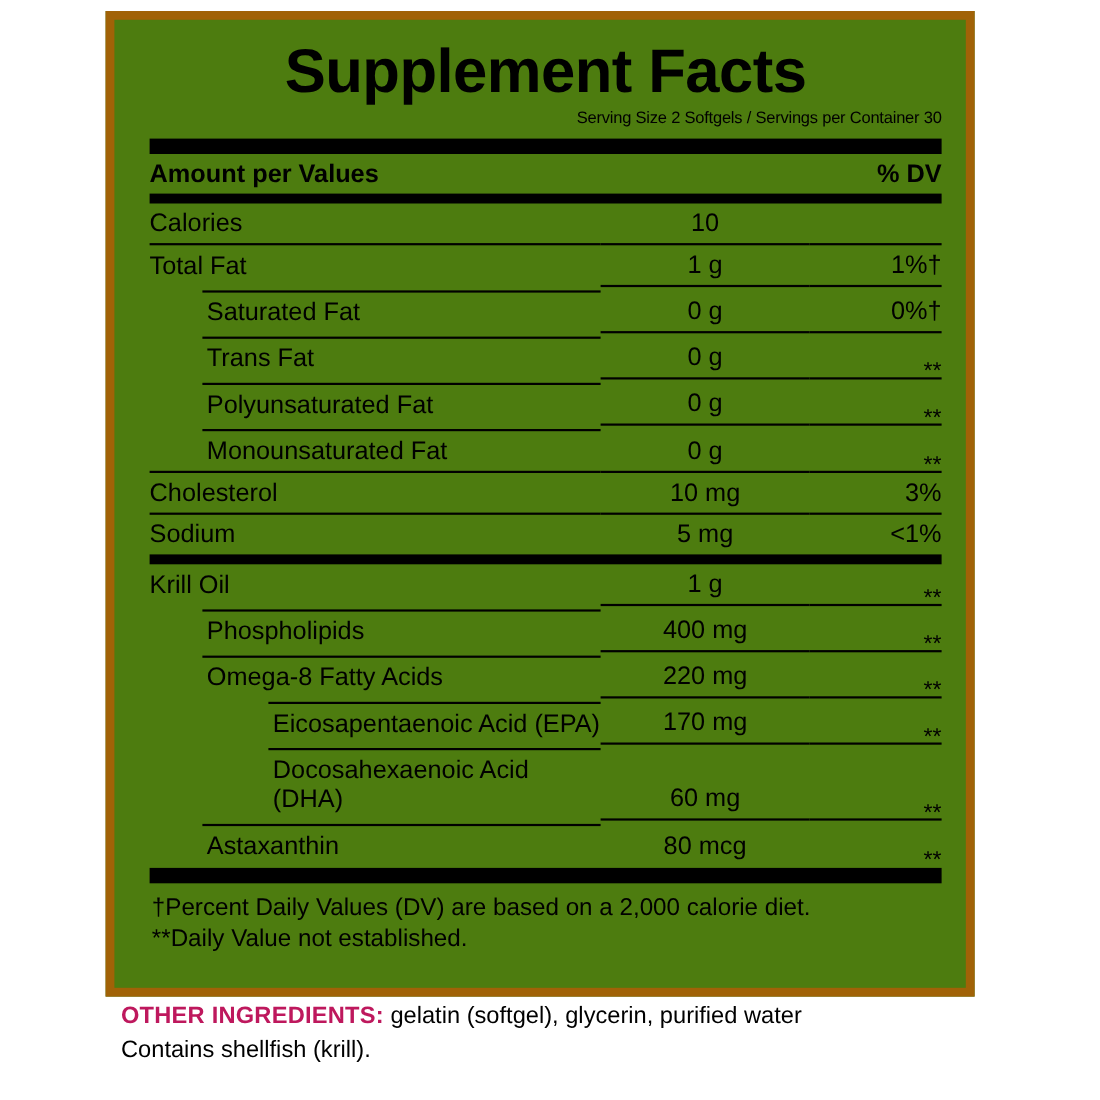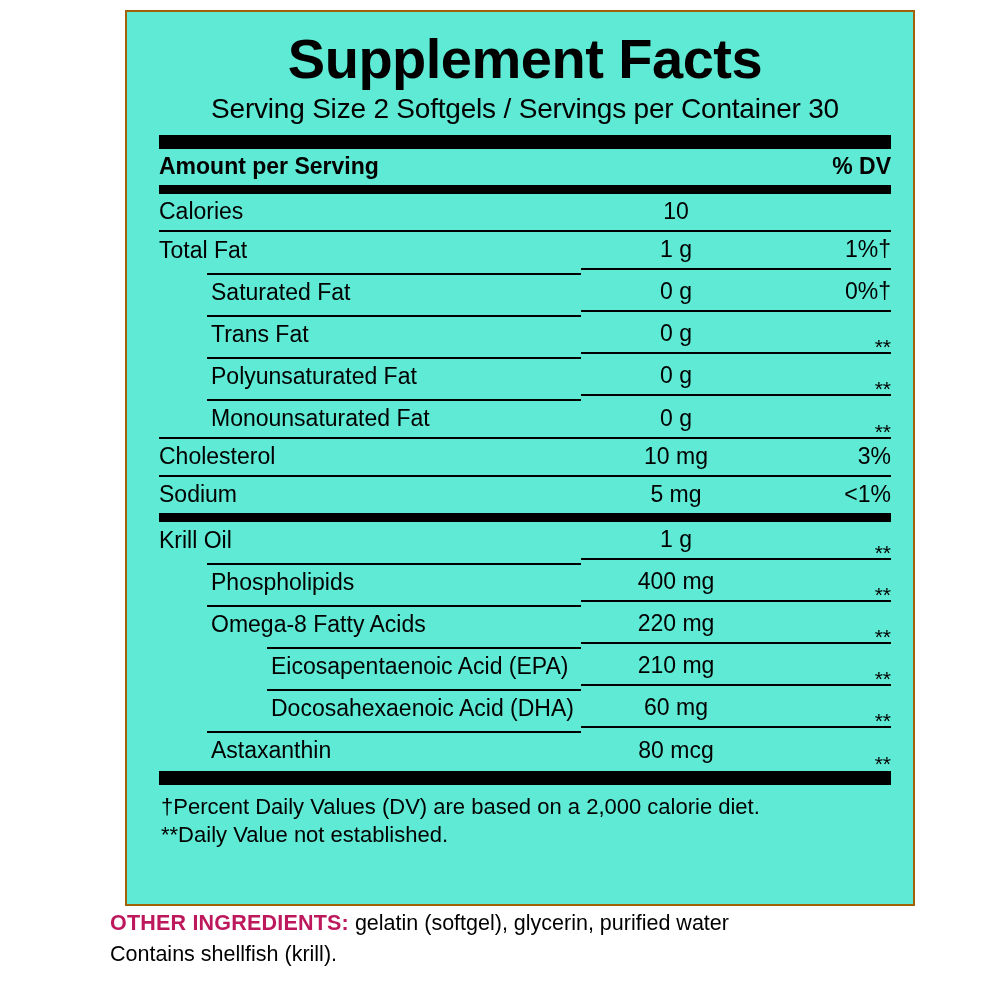--- a/index.html
+++ b/index.html
@@ -19,43 +19,42 @@
     width: 1000px;
     height: 1000px;
     box-sizing: border-box;
   }
   .panel {
     position: absolute;
     left: 96px;
     top: 10px;
     width: 790px;
     height: 896px;
-    border: 2px solid #a16207;
+    border: 8px solid #a16207;
     box-sizing: border-box;
-    background: #5eead4;
-    margin-left: 29px;
+    background: #4d7c0f;
   }
   .inner {
     position: absolute;
     left: 32px;
     right: 22px;
     top: 10px;
   }
   .title {
     font-size: 56px;
     font-weight: bold;
     letter-spacing: -0.5px;
     line-height: 1.05;
     text-align: center;
     margin: 8px 0 2px 0;
     white-space: nowrap;
   }
   .serving {
-    font-size: 28px;
-    text-align: center;
+    font-size: 15px;
+    text-align: right;
     margin: 4px 0 10px 0;
     letter-spacing: -0.2px;
   }
   .bar-thick {
     height: 14px;
     background: #000;
     margin: 2px 0 0 0;
   }
   .bar-med {
     height: 9px;
@@ -137,21 +136,21 @@
     <div class="inner">
 
       <div class="title">Supplement Facts</div>
       <div class="serving">Serving Size 2 Softgels / Servings per Container 30</div>
 
       <div class="bar-thick"></div>
 
       <table class="facts">
         <tbody>
           <tr class="amount-head norule">
-            <td class="col-name">Amount per Serving</td>
+            <td class="col-name">Amount per Values</td>
             <td class="col-val"></td>
             <td class="col-dv">% DV</td>
           </tr>
         </tbody>
       </table>
 
       <div class="bar-med"></div>
 
       <table class="facts">
         <tbody>
@@ -236,21 +235,21 @@
                 <span class="nm">Omega-8 Fatty Acids</span>
               </td>
             <td class="col-val">220 mg</td>
             <td class="col-dv stars">**</td>
           </tr>
 
           <tr class="rule-i2">
             <td class="col-name ind2">
                 <span class="nm">Eicosapentaenoic Acid (EPA)</span>
               </td>
-            <td class="col-val">210 mg</td>
+            <td class="col-val">170 mg</td>
             <td class="col-dv stars">**</td>
           </tr>
 
           <tr class="rule-i2">
             <td class="col-name ind2">
                 <span class="nm">Docosahexaenoic Acid (DHA)</span>
               </td>
             <td class="col-val">60 mg</td>
             <td class="col-dv stars">**</td>
           </tr>

